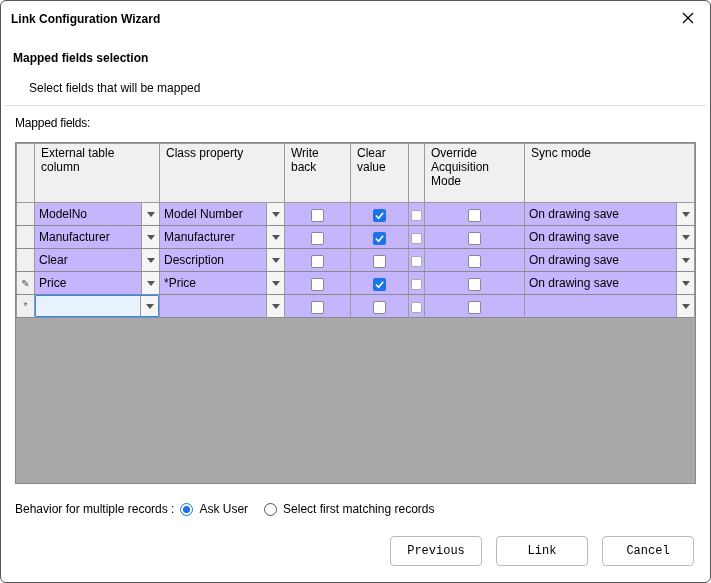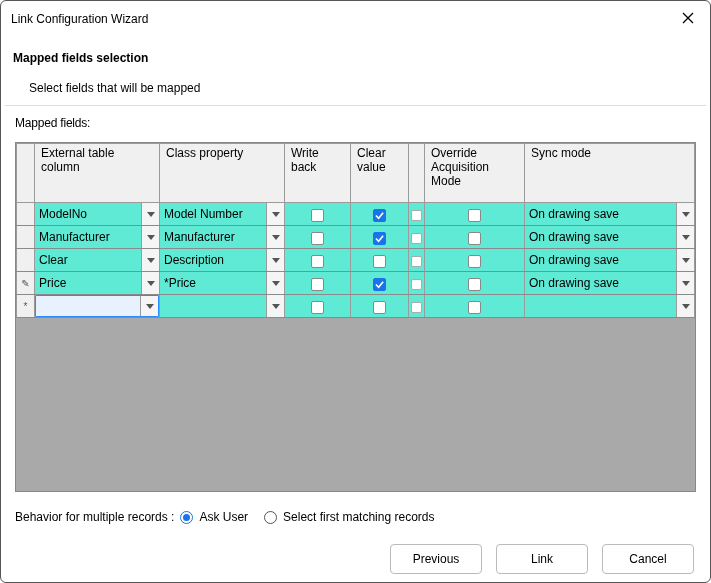--- a/index.html
+++ b/index.html
@@ -1,32 +1,32 @@
 <!DOCTYPE html>
 <html><head>
 <meta charset="utf-8">
 <style>
   * { box-sizing: border-box; }
   html, body { margin: 0; padding: 0; font-family: "Segoe UI", Arial, sans-serif; font-size: 12px; color: #000; background: #fff; }
   .window { width: 711px; height: 583px; border: 1px solid #555; border-radius: 6px; background: #fff; position: relative; display: flex; flex-direction: column; }
-  .titlebar { display: flex; align-items: center; justify-content: space-between; padding: 6px 10px 4px 10px; }
+  .titlebar { display: flex; align-items: center; justify-content: space-between; padding: 6px 10px 4px 10px; font-weight: bold; }
   .titlebar-title { font-size: 12px; }
   .close-x { width: 24px; height: 24px; display: flex; align-items: center; justify-content: center; cursor: pointer; }
   .close-x svg { width: 12px; height: 12px; }
   .header { padding: 2px 12px 10px 12px; }
   .header h1 { font-size: 12px; font-weight: bold; margin: 14px 0 2px 0; }
   .header p { font-size: 12px; margin: 16px 0 0 16px; }
   .divider { height: 1px; background: #ddd; margin: 0 4px; }
   .content { flex: 1; padding: 10px 14px 8px 14px; display: flex; flex-direction: column; min-height: 0; }
   .section-label { font-size: 12px; margin-bottom: 4px; letter-spacing: -0.2px; }
 
   .grid-shell { border: 1px solid #888; background: #a9a9a9; flex: 1; min-height: 0; overflow: hidden; margin-top: 8px; }
   table { border-collapse: collapse; width: 100%; background: #a9a9a9; table-layout: fixed; }
   thead th { background: #f0f0f0; font-weight: normal; text-align: left; padding: 3px 6px 14px 6px; border: 1px solid #9b9b9b; font-size: 12px; vertical-align: top; line-height: 1.15; }
-  tbody td { background: #5eead4; border: 1px solid #9b9b9b; padding: 0; height: 22px; vertical-align: middle; }
+  tbody td { background: #c4b5fd; border: 1px solid #9b9b9b; padding: 0; height: 22px; vertical-align: middle; }
   tbody tr.sep td { border-bottom: 1px solid #8a8a8a; }
   .row-handle { background: #f0f0f0 !important; text-align: center; font-size: 10px; color: #555; }
   .combo { display: flex; align-items: stretch; height: 22px; }
   .combo-text { flex: 1; padding: 0 4px; display: flex; align-items: center; white-space: nowrap; overflow: hidden; }
   .combo-btn { width: 18px; border-left: 1px solid #9b9b9b; display: flex; align-items: center; justify-content: center; background: #f5f5f5; cursor: pointer; }
   .combo-btn svg { width: 8px; height: 5px; }
   .editing { border: 1px solid #2a8cff; border-radius: 1px; margin: 0; background: #e8f2ff; }
   .cb-cell { text-align: center; }
   .cb { width: 13px; height: 13px; border: 1px solid #888; border-radius: 2px; display: inline-flex; align-items: center; justify-content: center; background: #fff; cursor: pointer; vertical-align: middle; }
   .cb.checked { background: #1a73e8; border-color: #1a73e8; }
@@ -41,21 +41,21 @@
   .col-tiny { width: 16px; }
   .col-oam { width: 100px; }
   .col-sync { width: auto; }
 
   .behavior { padding: 10px 14px 2px 14px; font-size: 12px; display: flex; align-items: center; gap: 6px; }
   .radio { width: 13px; height: 13px; border: 1px solid #555; border-radius: 50%; display: inline-flex; align-items: center; justify-content: center; cursor: pointer; background: #fff; }
   .radio.on::after { content: ""; width: 7px; height: 7px; border-radius: 50%; background: #1a73e8; display: block; }
   .radio.on { border-color: #1a73e8; }
   .radio-label { margin-right: 10px; cursor: pointer; }
 
-  .footer { display: flex; justify-content: flex-end; gap: 14px; padding: 18px 16px 8px 16px; }
+  .footer { display: flex; justify-content: flex-end; gap: 14px; padding: 18px 16px 16px 16px; font-family: Liberation Mono, monospace; }
   .btn { min-width: 92px; height: 30px; border: 1px solid #bbb; border-radius: 4px; background: #fff; font-size: 12px; cursor: pointer; display: flex; align-items: center; justify-content: center; }
 </style>
 </head>
 <body>
 
 <div class="window">
   <div class="titlebar">
     <div class="titlebar-title">Link Configuration Wizard</div>
     <div class="close-x">
       <span>

